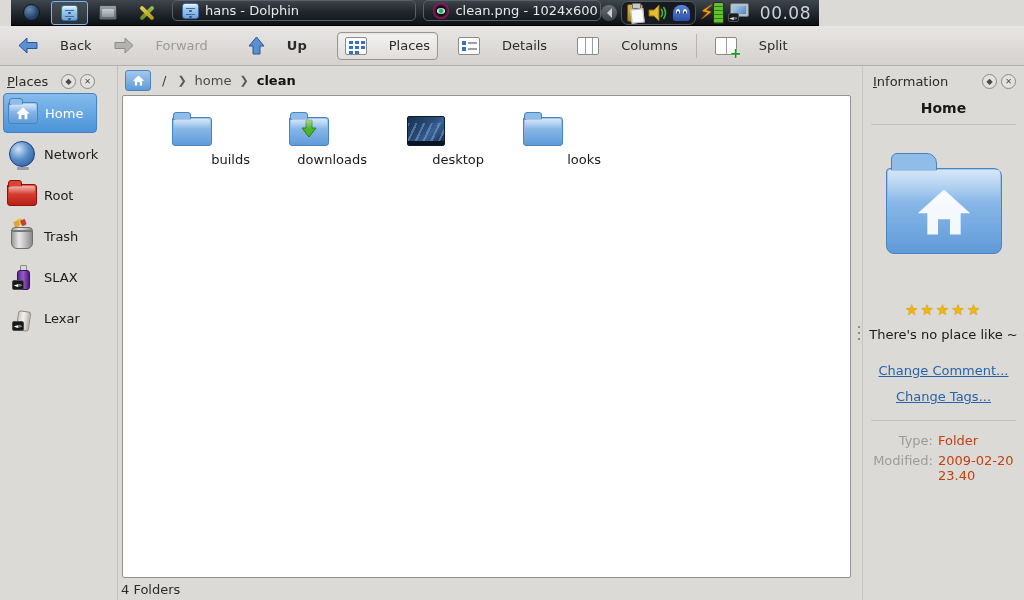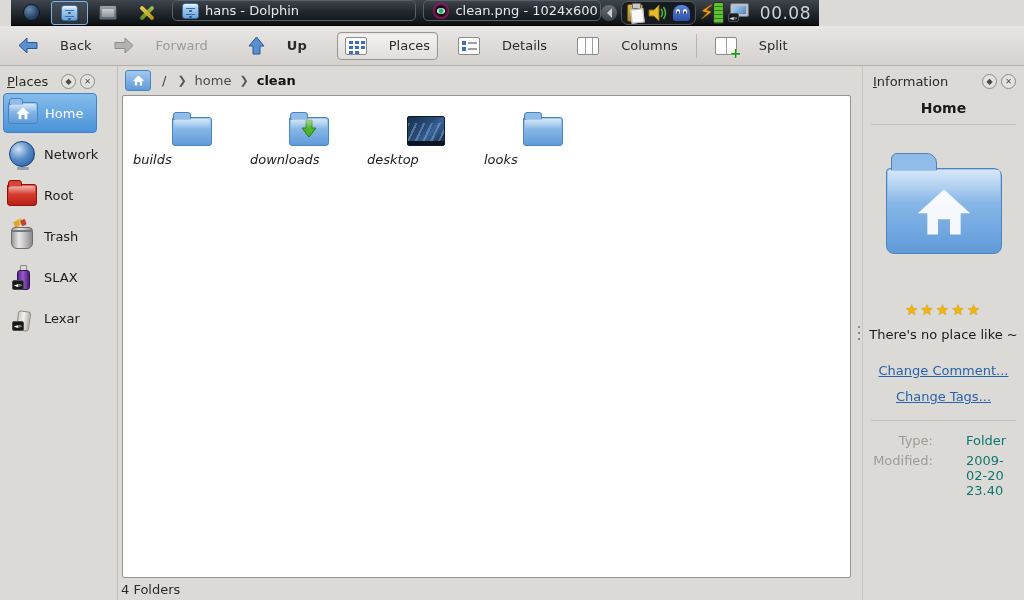--- a/index.html
+++ b/index.html
@@ -168,21 +168,21 @@
     background:linear-gradient(180deg,#a3c9ef,#5f9bd9); display:flex; align-items:center;
     justify-content:center; }
   .crumb-root { color:#3c3c3c; padding:0 3px; }
   .chev { color:#5a5a5a; font-size:11px; font-weight:bold; }
   .crumb-seg { color:#4a4a4a; }
   .crumb-seg.current { color:#111; font-weight:bold; }
 
   .view { flex:1; margin:0 4px 0 4px; background:#fff; border:1px solid #96938f; border-radius:2px;
     position:relative; overflow:hidden; }
   .folder-grid { display:flex; padding:12px 0 0 10px; }
-  .fcell { width:117px; text-align:left;font-style:italic; }
+  .fcell { width:117px; text-align:right; }
   .fic { height:42px; display:flex; align-items:flex-end; justify-content:center; padding-bottom:4px; }
   .fold-md { width:40px; height:29px; }
   .fold-md::before { top:-6px; left:0; width:16px; height:6px; }
   .fname { font-size:13px; color:#1a1a1a; margin-top:2px; }
   .ic-desktop { width:38px; height:30px; border-radius:2px; border:1px solid #0c1c32; position:relative;
     background:linear-gradient(135deg,#17304f 0%,#2a4c78 45%,#3a6398 60%,#122844 100%); overflow:hidden; }
   .ic-desktop::before { content:""; position:absolute; left:-8px; top:6px; width:70px; height:26px;
     background:repeating-linear-gradient(115deg, rgba(140,180,220,0.45) 0 2px, rgba(0,0,0,0) 2px 7px); }
   .ic-desktop::after { content:""; position:absolute; left:0; bottom:0; width:100%; height:4px;
     background:#0a1524; }
@@ -207,21 +207,21 @@
   .fold-lg::before { top:-16px; left:4px; width:44px; height:16px; border-radius:6px 10px 0 0; }
   .stars { text-align:center; font-size:15px; letter-spacing:2px; color:#f2b50a; margin-top:26px;
     text-shadow:0 0 1px #b07800; }
   .comment { text-align:center; font-size:13px; color:#1a1a1a; margin-top:8px; }
   .ilink { display:block; text-align:center; font-size:13px; color:#2a63a8;
     text-decoration:underline; margin-top:21px; }
   .ilink + .ilink { margin-top:11px; }
   .meta { display:grid; grid-template-columns:64px 1fr; column-gap:5px; row-gap:5px;
     font-size:13px; margin:4px 0 0 0; }
   .mlabel { color:#9e9b97; text-align:right; }
-  .mvalue { color:#0f766e;margin-left:28px; }
+  .mvalue { color:#c2410c; }
 </style>
 </head>
 <body>
 
 <div class="screen">
 
   <div class="taskbar">
     <div class="launchers">
       <div class="launcher">
         <div class="ic-globe-dark"></div>

